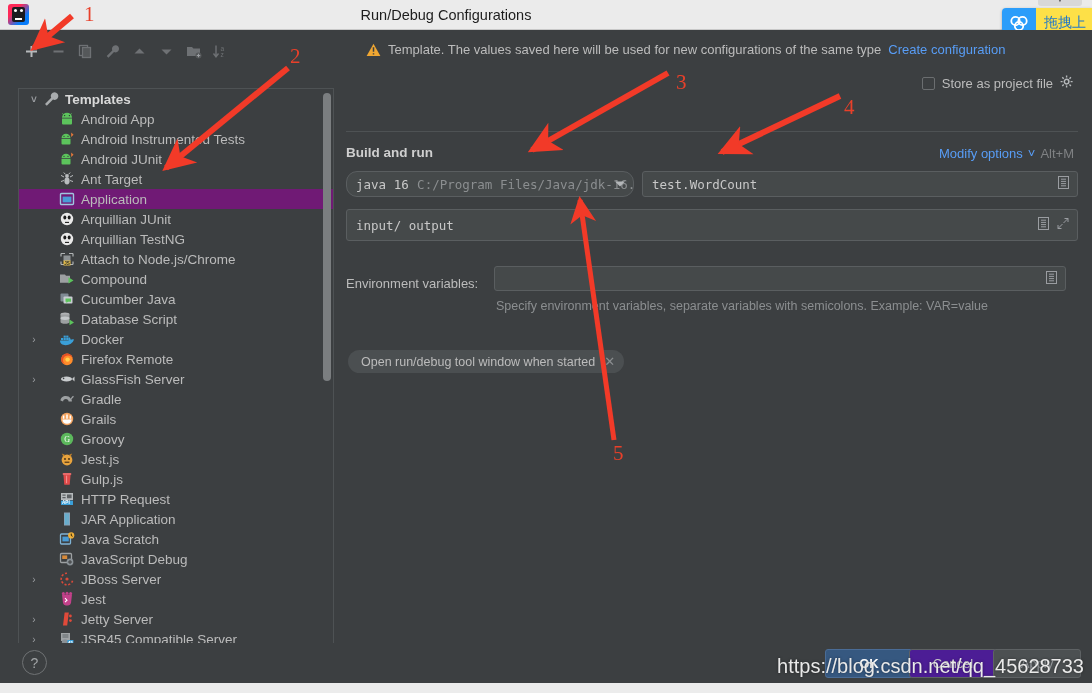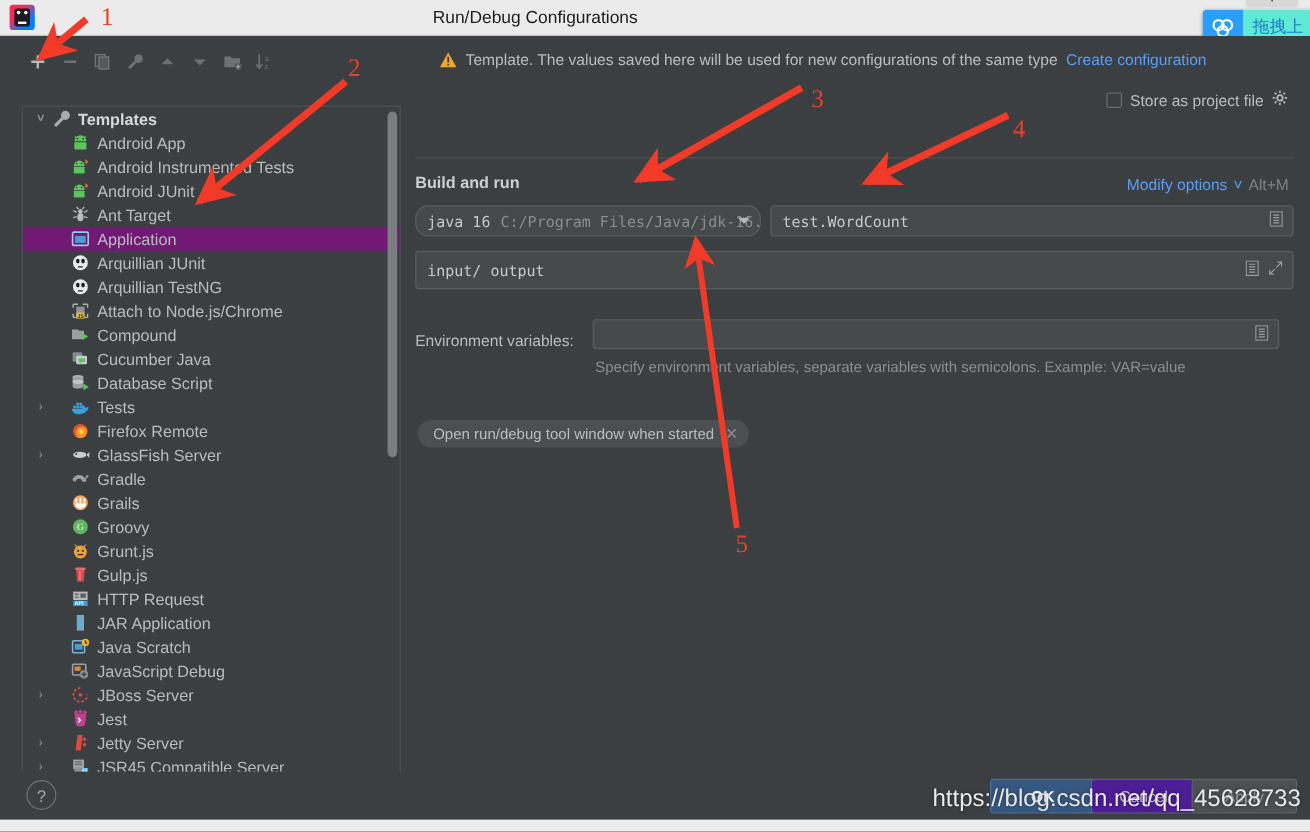--- a/index.html
+++ b/index.html
@@ -52,21 +52,21 @@
     height: 30px; display: flex; align-items: stretch;
     border-radius: 4px 0 0 4px; overflow: hidden;
     box-shadow: 0 1px 3px rgba(0,0,0,.3);
   }
   .netdisk-icon {
     width: 34px; background: #2b9dfa;
     display: flex; align-items: center; justify-content: center;
   }
   .netdisk-icon svg { display: block; }
   .netdisk-label {
-    background: #5eead4; color: #2179c9;
+    background: #fde047; color: #2179c9;
     font-size: 14px; padding: 0 6px 0 8px;
     display: flex; align-items: center; white-space: nowrap;
   }
   .netdisk-caret {
     position: absolute; right: 10px; top: -8px;
     width: 44px; height: 14px; background: #d8d8d8;
     border-radius: 0 0 3px 3px;
     display: flex; align-items: center; justify-content: center;
     color: #555; font-size: 9px;
   }
@@ -478,21 +478,21 @@
             <span class="icon-cell">
               <svg width="16" height="16" viewBox="0 0 16 16">
                 <rect x="2" y="7" width="2.2" height="2.2" fill="#3a9fd8"></rect>
                 <rect x="4.6" y="7" width="2.2" height="2.2" fill="#3a9fd8"></rect>
                 <rect x="7.2" y="7" width="2.2" height="2.2" fill="#3a9fd8"></rect>
                 <rect x="4.6" y="4.6" width="2.2" height="2.1" fill="#3a9fd8"></rect>
                 <rect x="7.2" y="4.6" width="2.2" height="2.1" fill="#3a9fd8"></rect>
                 <path d="M1 9.6c0 3 2.2 4.6 5.6 4.6 4 0 7.2-2 8.4-5.6-1-.5-2.4-.4-3.2.2-.4-2-1.8-2.8-1.8-2.8-.9 1.1-.9 2.7-.3 3.6z" fill="#3a9fd8"></path>
               </svg>
             </span>
-            <span>Tests</span>
+            <span>Docker</span>
           </div>
           <div class="tree-row">
             <span class="arrow-cell"></span>
             <span class="indent"></span>
             <span class="icon-cell">
               <svg width="16" height="16" viewBox="0 0 16 16">
                 <circle cx="8" cy="8.4" r="5.8" fill="#ff8c2b"></circle>
                 <path d="M8 2.6c3 0 5.4 2.2 5.8 5-1-2-3-3.2-5.2-3-2.6.2-4.4 2-4.6 4.3-.2 2.2 1.2 3.6 2.8 3.8-2.6.4-4.4-1.4-4.6-3.7C1.9 5.6 4.5 2.6 8 2.6z" fill="#e34f26"></path>
                 <circle cx="8.6" cy="8.6" r="2.2" fill="#ffd04d"></circle>
               </svg>
@@ -550,21 +550,21 @@
             <span class="indent"></span>
             <span class="icon-cell">
               <svg width="16" height="16" viewBox="0 0 16 16">
                 <circle cx="8" cy="9" r="5.4" fill="#e8a33d"></circle>
                 <path d="M4.4 5.4l-1.6-3 3 1.4zM11.6 5.4l1.6-3-3 1.4z" fill="#c8862a"></path>
                 <circle cx="6" cy="8" r=".9" fill="#3c2a14"></circle>
                 <circle cx="10" cy="8" r=".9" fill="#3c2a14"></circle>
                 <path d="M5.6 11.2h4.8" stroke="#3c2a14" stroke-width="1.1"></path>
               </svg>
             </span>
-            <span>Grunt.js</span>
+            <span>Jest.js</span>
           </div>
           <div class="tree-row">
             <span class="arrow-cell"></span>
             <span class="indent"></span>
             <span class="icon-cell">
               <svg width="16" height="16" viewBox="0 0 16 16">
                 <path d="M4.4 3.5h7.2l-.9 10.2H5.3z" fill="#e04a4a"></path>
                 <rect x="3.6" y="2" width="8.8" height="2" rx="1" fill="#e86a6a"></rect>
                 <path d="M7.6 4.6v7.6" stroke="#f79a9a" stroke-width=".9"></path>
               </svg>

